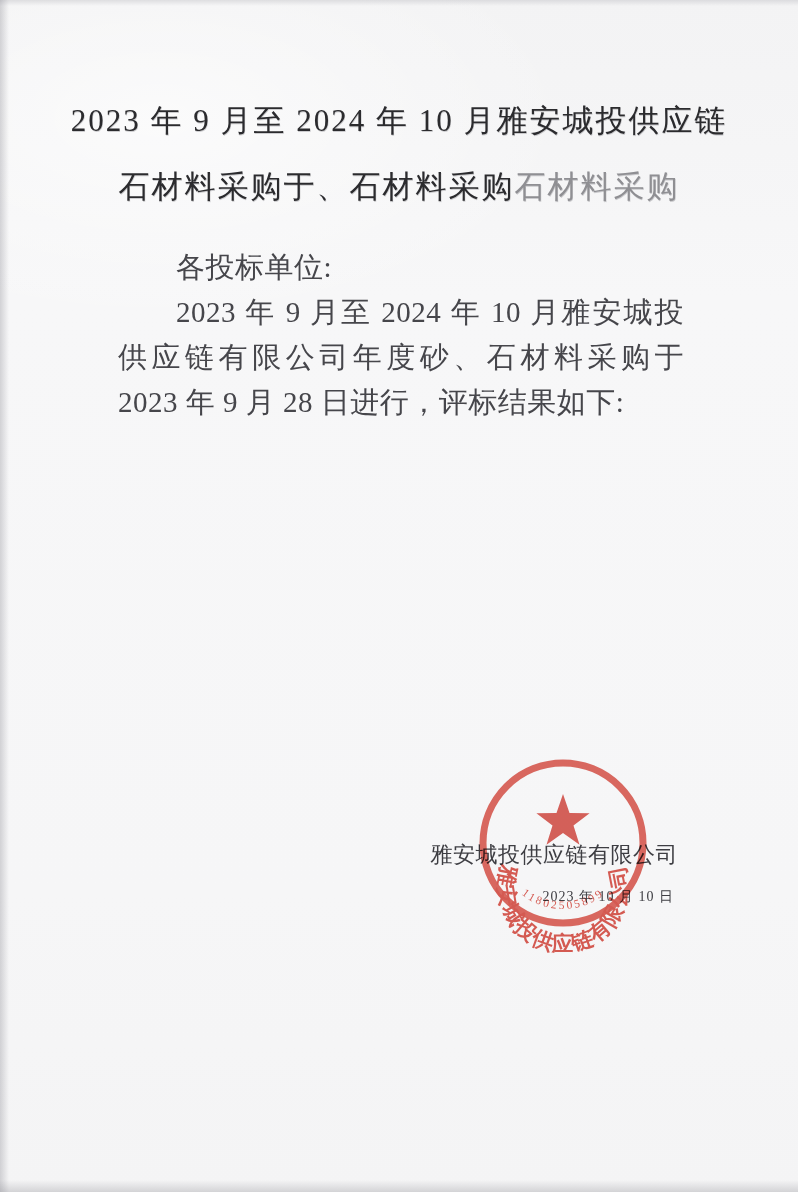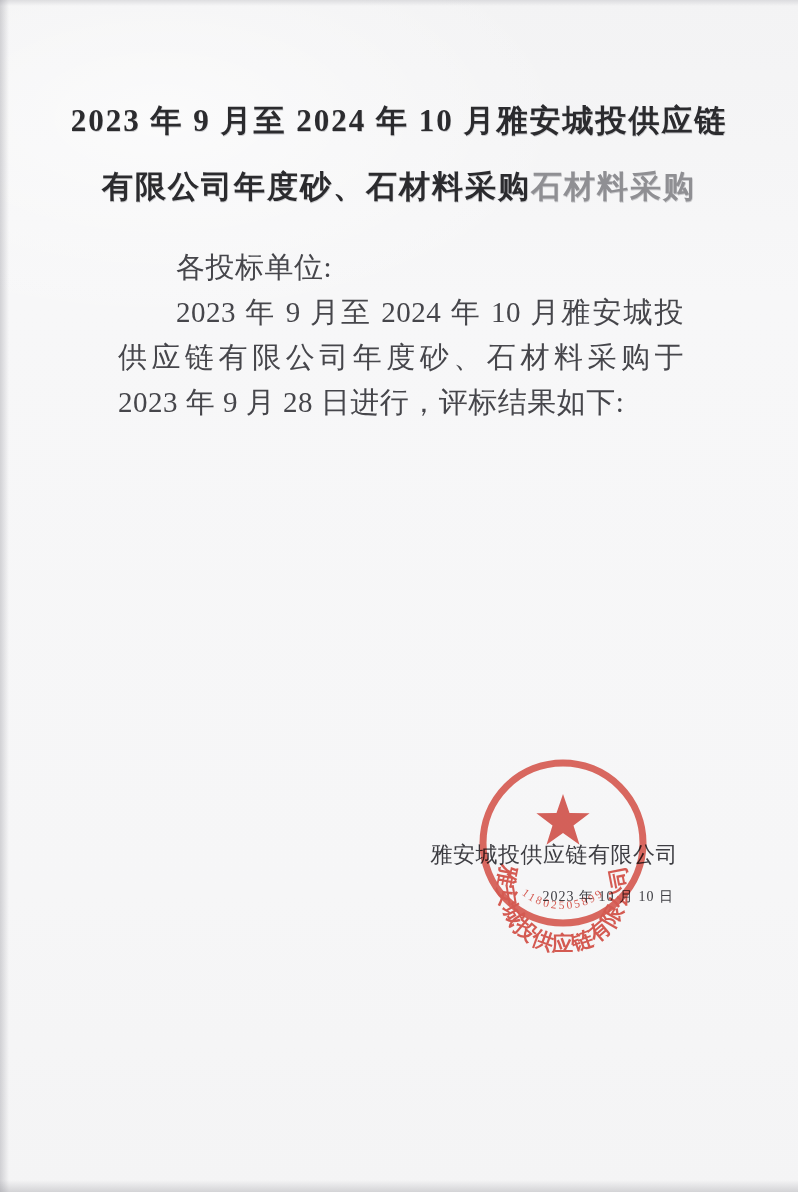--- a/index.html
+++ b/index.html
@@ -33,21 +33,21 @@
     position: absolute; left: 0; bottom: 0; right: 0; height: 12px;
     background: linear-gradient(0deg, rgba(135,135,142,0.30), rgba(135,135,142,0));
     pointer-events: none;
   }
 
   .doc-title {
     position: absolute;
     top: 88px; left: 40px; right: 40px;
     text-align: center;
     font-size: 31px;
-    font-weight: bold;
+    font-weight: normal;
     letter-spacing: 2px;
     line-height: 66px;
     color: #2b2b2e;
     text-shadow: 0.5px 0.5px 0 rgba(120,120,125,0.35);
   }
   .title-faded { color: #8f8f93; }
 
   .doc-body {
     position: absolute;
     top: 245px; left: 118px;
@@ -94,21 +94,21 @@
 <body>
 
 <div class="page">
   <div class="edge-top"></div>
   <div class="edge-left"></div>
   <div class="edge-bottom"></div>
 
   <div class="doc-title">
     <div>2023 年 9 月至 2024 年 10 月雅安城投供应链</div>
     <div>
-      <span>有限公司年度砂、石材料采购</span><span class="title-faded">石材料采购</span>
+      <span>石材料采购于、石材料采购</span><span class="title-faded">石材料采购</span>
     </div>
   </div>
 
   <div class="doc-body">
     <p class="salutation">各投标单位:</p>
     <p>2023 年 9 月至 2024 年 10 月雅安城投供应链有限公司年度砂、石材料采购于 2023 年 9 月 28 日进行，评标结果如下:</p>
   </div>
 
   <div class="signature-block">
     <div class="signature-company">雅安城投供应链有限公司</div>

